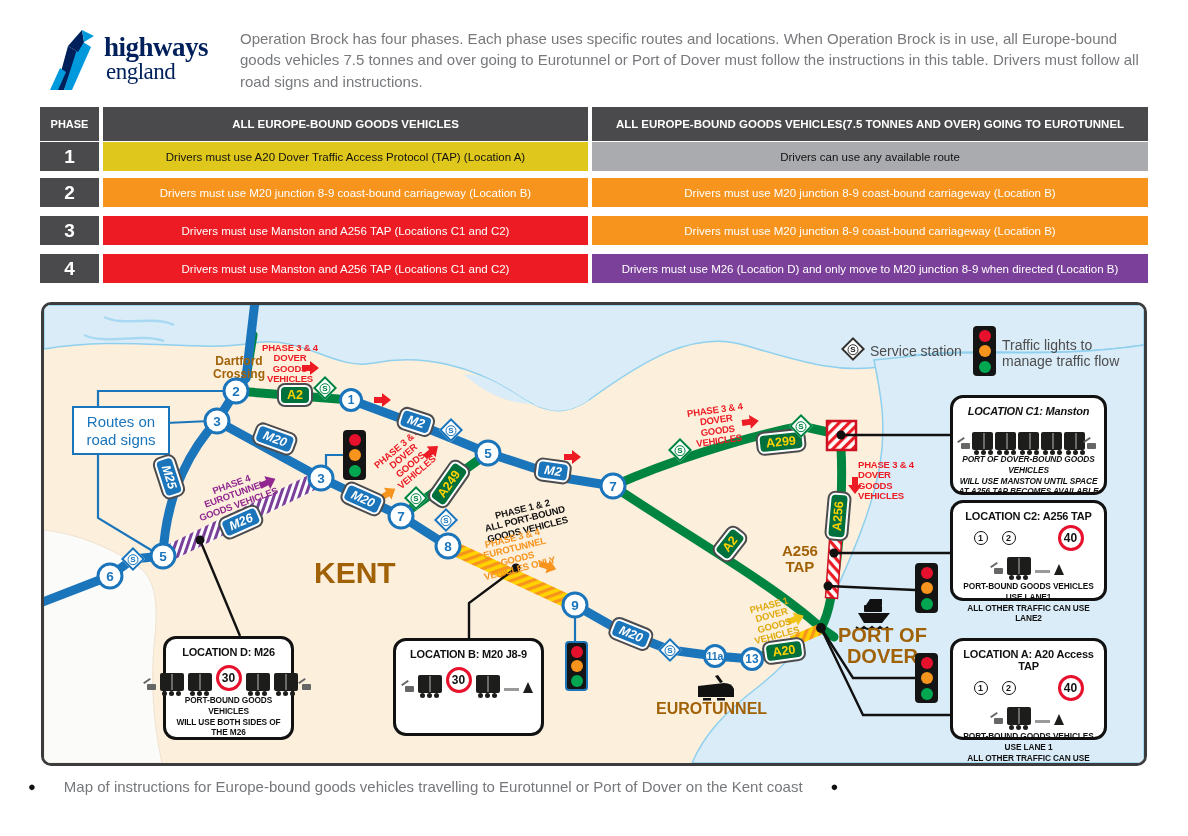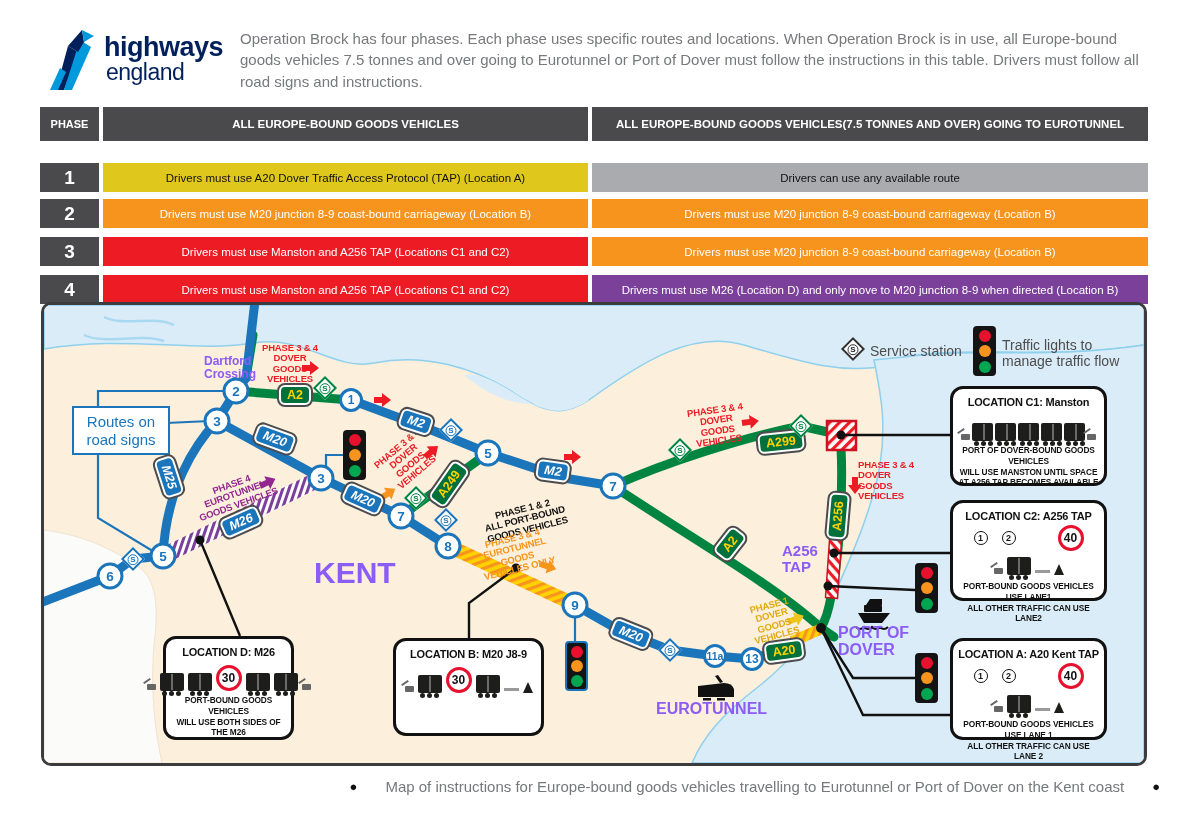--- a/index.html
+++ b/index.html
@@ -1,27 +1,27 @@
 <!DOCTYPE html>
 <html style="--brand_navy: #00205b; --brand_blue: #0099dc; --motorway: #1b75bb; --aroad: #008540; --aroad_sign: #00703c; --sign_yellow: #ffd200; --row_yellow: #dfc71c; --row_gray: #a9abae; --row_orange: #f7941e; --row_red: #ed1c24; --row_purple: #7b4099; --header_gray: #4a4a4c; --red_label: #ed1c24; --purple_label: #92278f; --orange_label: #f7941e; --yellow_label: #e0ab0e; --land: #fcefdc; --sea: #d9ecf7; --intro_gray: #77797c;"><head>
 <meta charset="utf-8">
 <style>
   html,body{margin:0;padding:0;background:#fff;}
   body{width:1188px;height:836px;font-family:"Liberation Sans",sans-serif;position:relative;overflow:hidden;}
   .pre{white-space:pre-line;}
   
-  #logo{position:absolute;left:48px;top:28px;width:185px;height:64px;}
+  #logo{position:absolute;left:48px;top:28px;width:185px;height:64px;font-family:Liberation Serif, serif;}
   #logo .lg-swoosh{position:absolute;left:0;top:0;}
   #logo .lg-t1{position:absolute;left:56px;top:4px;font-size:27px;font-weight:bold;color:var(--brand_navy);letter-spacing:-0.5px;}
   #logo .lg-t2{position:absolute;left:58px;top:31px;font-size:23px;color:var(--brand_navy);letter-spacing:-0.5px;}
   #intro{position:absolute;left:240px;top:28px;width:916px;font-size:15px;line-height:1.42;color:var(--intro_gray);}
   
   #ptable{position:absolute;left:40px;top:107px;width:1108px;}
   .trow{display:flex;gap:4px;}
-  .thead-row{height:34px;margin-bottom:22px;}
+  .thead-row{height:34px;margin-bottom:1px;}
   .prow{height:29px;}
   .prow.m1{margin-bottom:7px}.prow.m2{margin-bottom:9px}.prow.m3{margin-bottom:9px}
   .cell{display:flex;align-items:center;justify-content:center;text-align:center;box-sizing:border-box;}
   .c-phase{width:59px;flex:none;background:var(--header_gray);color:#fff;font-weight:bold;}
   .thead-row .c-phase{font-size:11px;}
   .prow .c-phase{font-size:19px;}
   .c-a{width:485px;flex:none;}
   .c-b{flex:1;}
   .hcell{background:var(--header_gray);color:#fff;font-weight:bold;font-size:11.5px;line-height:1.3;}
   .rcell{font-size:11.5px;font-weight:normal;}
@@ -42,21 +42,21 @@
   .sdia{position:absolute;width:17px;height:17px;background:#fff;border:2.5px solid #333;transform:translate(-50%,-50%) rotate(45deg);z-index:6;box-sizing:border-box;}
   .sdia span{position:absolute;left:50%;top:50%;transform:translate(-50%,-50%) rotate(-45deg);width:11px;height:11px;border-radius:50%;border:1.5px solid #333;font-size:8px;font-weight:bold;display:flex;align-items:center;justify-content:center;color:#222;box-sizing:border-box;}
   .sdia.green{border-color:var(--aroad);}
   .sdia.green span{border-color:var(--aroad);color:var(--aroad);}
   .sdia.blue{border-color:var(--motorway);}
   .sdia.blue span{border-color:var(--motorway);color:var(--motorway);}
   .tlight{position:absolute;width:23px;height:50px;background:#141414;border-radius:4px;display:flex;flex-direction:column;align-items:center;justify-content:space-evenly;z-index:7;box-sizing:border-box;}
   .tlight i{width:12px;height:12px;border-radius:50%;display:block;}
   .tlight .r{background:#e8112d}.tlight .y{background:#f7941e}.tlight .g{background:#00a650}
   .tlight.bframe{border:2px solid var(--motorway);}
-  .maplabel{position:absolute;font-weight:bold;color:#8b5cf6;z-index:4;text-align:left;line-height:1.05;}
+  .maplabel{position:absolute;font-weight:bold;color:#a16207;z-index:4;text-align:center;line-height:1.05;}
   .phlabel{position:absolute;font-weight:bold;font-size:9.5px;line-height:1.08;text-align:center;z-index:4;letter-spacing:-0.2px;}
   .red-l{color:var(--red_label);}
   .purple-l{color:var(--purple_label);}
   .orange-l{color:var(--orange_label);}
   .yellow-l{color:var(--yellow_label);}
   #routesbox{position:absolute;left:28px;top:101px;width:94px;height:45px;background:#fff;border:2.5px solid var(--motorway);color:var(--motorway);font-size:15px;line-height:1.2;display:flex;align-items:center;justify-content:center;text-align:center;z-index:5;}
   .callout{position:absolute;background:#fff;border:3px solid #111;border-radius:13px;text-align:center;z-index:8;padding:7px 5px 6px;box-sizing:border-box;}
   .callout .ct{font-weight:bold;font-size:11px;color:#111;letter-spacing:-0.2px;}
   .callout .cc{font-weight:bold;font-size:8.3px;line-height:1.3;color:#111;margin-top:4px;letter-spacing:-0.1px;}
   .cart{display:flex;align-items:flex-end;justify-content:center;gap:4px;margin-top:7px;height:26px;}
@@ -67,21 +67,21 @@
   .lane{width:14px;height:14px;border-radius:50%;border:1.6px solid #111;font-size:9px;font-weight:bold;color:#111;display:flex;align-items:center;justify-content:center;box-sizing:border-box;flex:none;}
   .dash{width:15px;height:3px;background:#9a9a9a;flex:none;margin-bottom:2px;}
   .cone{width:0;height:0;border-left:5px solid transparent;border-right:5px solid transparent;border-bottom:11px solid #1d1d1b;flex:none;}
   .loader{position:relative;width:9px;height:6px;background:#666;border-radius:1px;flex:none;margin-bottom:1px;}
   .loader::before{content:"";position:absolute;left:-4px;top:-4px;width:8px;height:2px;background:#666;transform:rotate(-35deg);}
   .lanesrow{display:flex;align-items:center;justify-content:center;gap:14px;margin-top:3px;}
   .lanesrow .speed{margin-left:28px;}
   #legend-s{left:809px;top:44px;}
   .legtext{position:absolute;font-size:14px;color:#4d4d4f;z-index:4;line-height:1.15;text-align:left;}
   
-  #caption{position:absolute;left:0;top:778px;width:1188px;text-align:right;font-size:15px;color:#76787b;}
+  #caption{position:absolute;left:0;top:778px;width:1188px;text-align:left;font-size:15px;color:#76787b;}
   #caption .dot{color:#111;font-size:13px;margin:0 28px;vertical-align:1px;}
 </style>
 </head>
 <body>
 
 <div id="logo">
   <svg class="lg-swoosh" width="54" height="64" viewBox="0 0 54 64">
     <polygon points="8,62 20,18 30,24 16,62" fill="#00205b"></polygon>
     <polygon points="16,62 32,12 43,19 24,62" fill="#0099dc"></polygon>
     <polygon points="20,18 34,2 36,14 30,24" fill="#00205b"></polygon>
@@ -341,21 +341,21 @@
 
   <div class="legtext" style="left:826px;top:38px;">Service station</div>
   <div class="legtext pre" style="left:958px;top:32px;">Traffic lights to
 manage traffic flow</div>
 
   <div class="maplabel pre" style="left:160px;top:50px;width:70px;font-size:12px;">Dartford
 Crossing</div>
   <div class="maplabel" style="left:270px;top:252px;font-size:30px;letter-spacing:0;">KENT</div>
   <div class="maplabel pre" style="left:738px;top:238px;font-size:15px;">A256
 TAP</div>
-  <div class="maplabel pre" style="left:794px;top:320px;font-size:16px;">PORT OF
+  <div class="maplabel pre" style="left:794px;top:320px;font-size:20px;">PORT OF
 DOVER</div>
   <div class="maplabel" style="left:612px;top:396px;font-size:16px;">EUROTUNNEL</div>
   <div id="routesbox" class="pre">Routes on
 road signs</div>
 
   <div class="phlabel red-l pre" style="left:213px;top:38px;width:66px;">PHASE 3 &amp; 4
 DOVER
 GOODS
 VEHICLES</div>
   <div class="phlabel red-l pre" style="left:330px;top:135px;width:66px;transform:rotate(-40deg);">PHASE 3 &amp; 4
@@ -404,21 +404,21 @@
     <div class="cart">
       <div class="loader"></div>
       <div class="truck"></div>
       <div class="speed">30</div>
       <div class="truck"></div>
       <div class="dash"></div>
       <div class="cone"></div>
     </div>
   </div>
 
-  <div class="callout" style="left:906px;top:81px;width:157px;height:100px;">
+  <div class="callout" style="left:906px;top:90px;width:157px;height:100px;font-style:italic;">
     <div class="ct">LOCATION C1: Manston</div>
     <div class="cart" style="gap:2px;">
       <div class="loader"></div>
       <div class="truck" style="width:21px"></div>
       <div class="truck" style="width:21px"></div>
       <div class="truck" style="width:21px"></div>
       <div class="truck" style="width:21px"></div>
       <div class="truck" style="width:21px"></div>
       <div class="loader"></div>
     </div>
@@ -438,21 +438,21 @@
       <div class="loader"></div>
       <div class="truck"></div>
       <div class="dash"></div>
       <div class="cone"></div>
     </div>
     <div class="cc pre" style="margin-top:6px;">PORT-BOUND GOODS VEHICLES USE LANE1
 ALL OTHER TRAFFIC CAN USE LANE2</div>
   </div>
 
   <div class="callout" style="left:906px;top:333px;width:157px;height:102px;">
-    <div class="ct">LOCATION A: A20 Kent TAP</div>
+    <div class="ct">LOCATION A: A20 Access TAP</div>
     <div class="lanesrow">
       <div class="lane">1</div>
       <div class="lane">2</div>
       <div class="speed">40</div>
     </div>
     <div class="cart" style="margin-top:2px;height:22px;">
       <div class="loader"></div>
       <div class="truck"></div>
       <div class="dash"></div>
       <div class="cone"></div>

